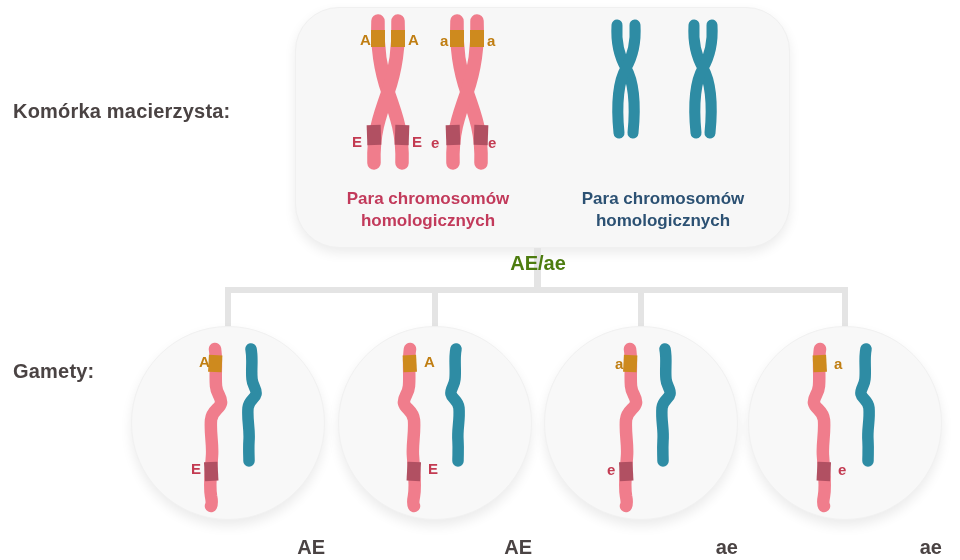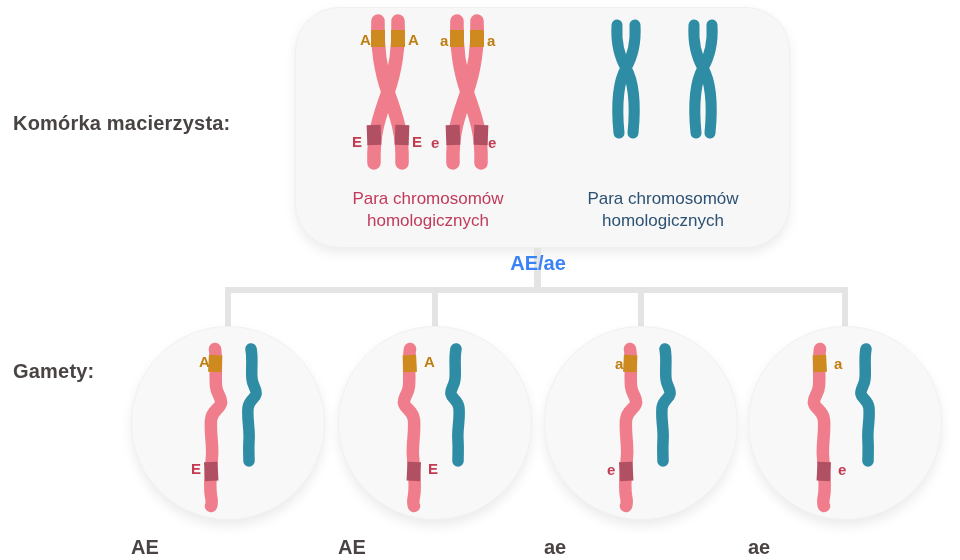--- a/index.html
+++ b/index.html
@@ -15,45 +15,45 @@
   }
   
   .top-box{
     position:absolute;left:295px;top:7px;width:495px;height:241px;
     background:#f7f7f7;border:1px solid #f0f0f0;border-radius:44px;
     box-shadow:0 5px 12px rgba(0,0,0,0.08);
     box-sizing:border-box;
   }
   .pair-caption{
     position:absolute;top:188px;width:200px;text-align:center;
-    font-size:17px;line-height:22px;font-weight:normal;
+    font-size:17px;line-height:22px;font-weight:bold;
   }
   .caption-pink{left:328px;color:#C23A5B;}
   .caption-blue{left:563px;color:#2C5173;}
   
   .allele{
     position:absolute;font-size:15px;font-weight:bold;line-height:15px;
   }
   .allele-orange{color:#C07E12;}
   .allele-red{color:#C33B52;}
   
   .conn{position:absolute;background:#E4E4E4;}
   .genotype{
     position:absolute;left:478px;top:252px;width:120px;text-align:center;
-    font-size:20px;font-weight:bold;color:#3b82f6;
+    font-size:20px;font-weight:bold;color:#4d7c0f;
   }
   
   .gamete-circle{
     position:absolute;top:326px;width:194px;height:194px;border-radius:50%;
     background:#f8f8f8;border:1px solid #f1f1f1;
     box-shadow:0 6px 12px rgba(0,0,0,0.08);
     box-sizing:border-box;
   }
   .gamete-label{
-    position:absolute;top:536px;width:194px;text-align:left;
+    position:absolute;top:536px;width:194px;text-align:right;
     font-size:20px;font-weight:bold;color:#4A4343;
   }
   .mirrored{transform:scaleX(-1);}
   svg{display:block;overflow:visible;}
 </style>
 </head>
 <body>
 
 <svg width="0" height="0" style="position:absolute">
   <defs>
@@ -77,21 +77,21 @@
       <rect x="14.5" y="13" width="13.5" height="17" fill="#CE8A1E" transform="rotate(3 21 21)"></rect>
       <rect x="10.5" y="120" width="13.5" height="19" fill="#B15062" transform="rotate(-3 17 130)"></rect>
     </g>
 
     <g id="single-blue">
       <path d="M 17 6 C 19 16, 17 26, 18 36 C 18.5 43, 23 46, 22 51 C 21 56, 15 57, 14 65 C 13 78, 16 86, 15 98 C 14.5 106, 15 112, 15 118" fill="none" stroke="#2E8CA4" stroke-width="11.5" stroke-linecap="round"></path>
     </g>
   </defs>
 </svg>
 
-<div class="row-label" style="top:112px">Komórka macierzysta:</div>
+<div class="row-label" style="top:100px">Komórka macierzysta:</div>
 <div class="row-label" style="top:360px">Gamety:</div>
 
 <div class="top-box"></div>
 
 <svg class="abs" style="left:364px;top:13px" width="48" height="158" viewBox="0 0 48 158">
   <use href="#dup-pink"></use>
 </svg>
 
 <svg class="abs" style="left:443px;top:13px" width="48" height="158" viewBox="0 0 48 158">
   <use href="#dup-pink"></use>

